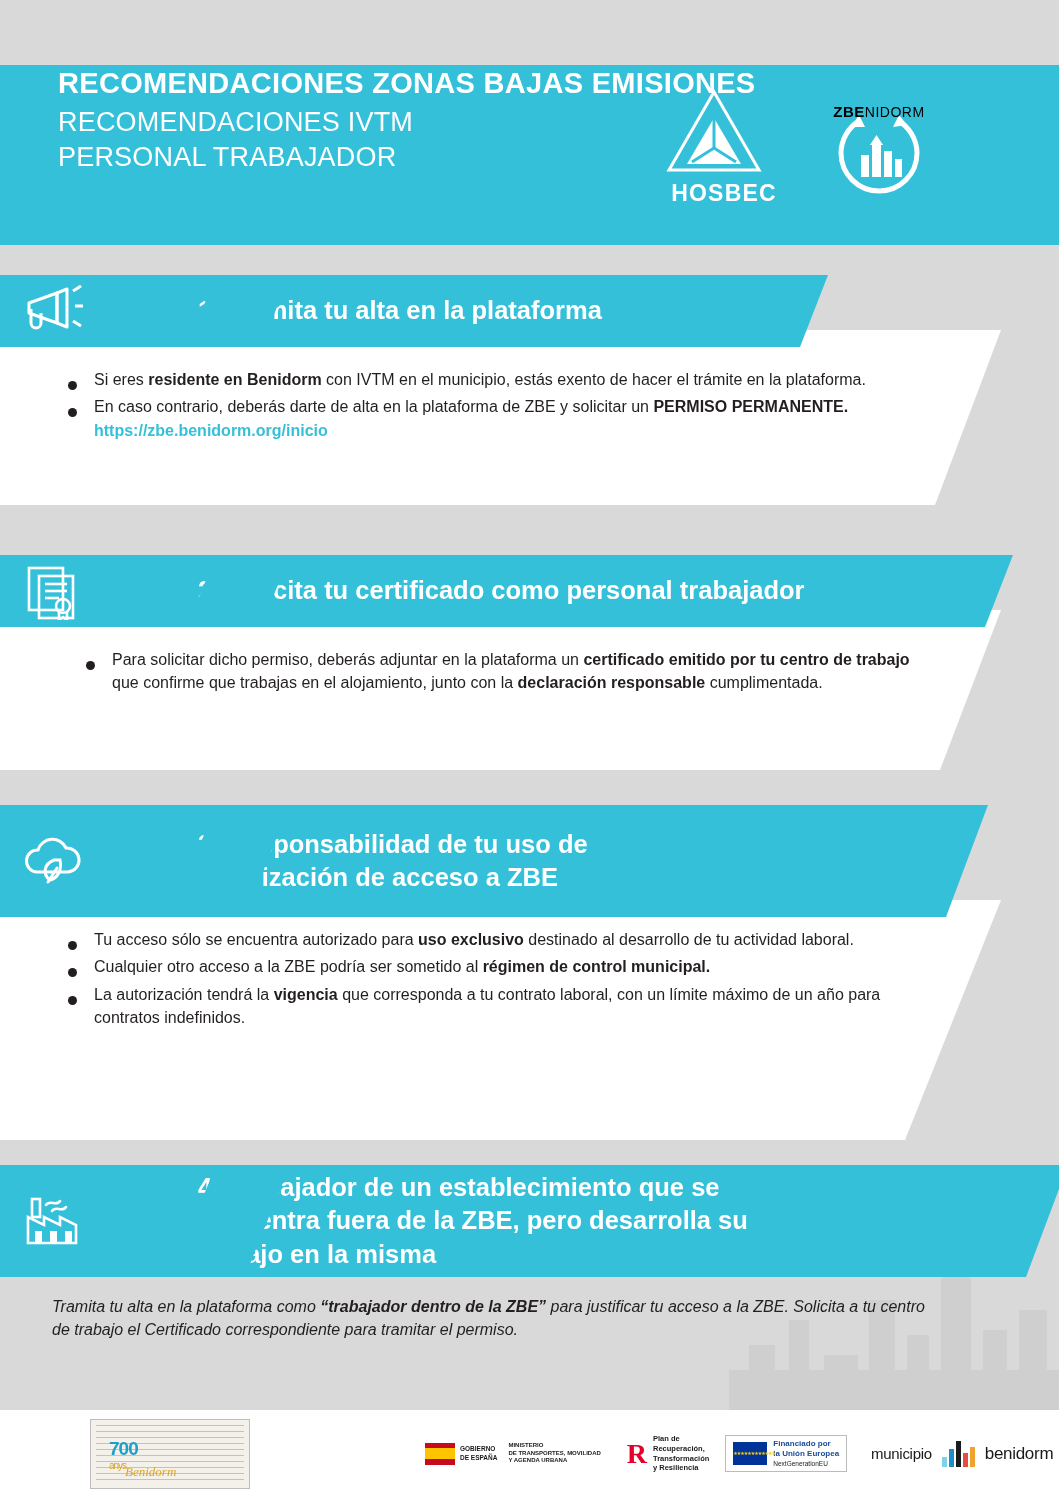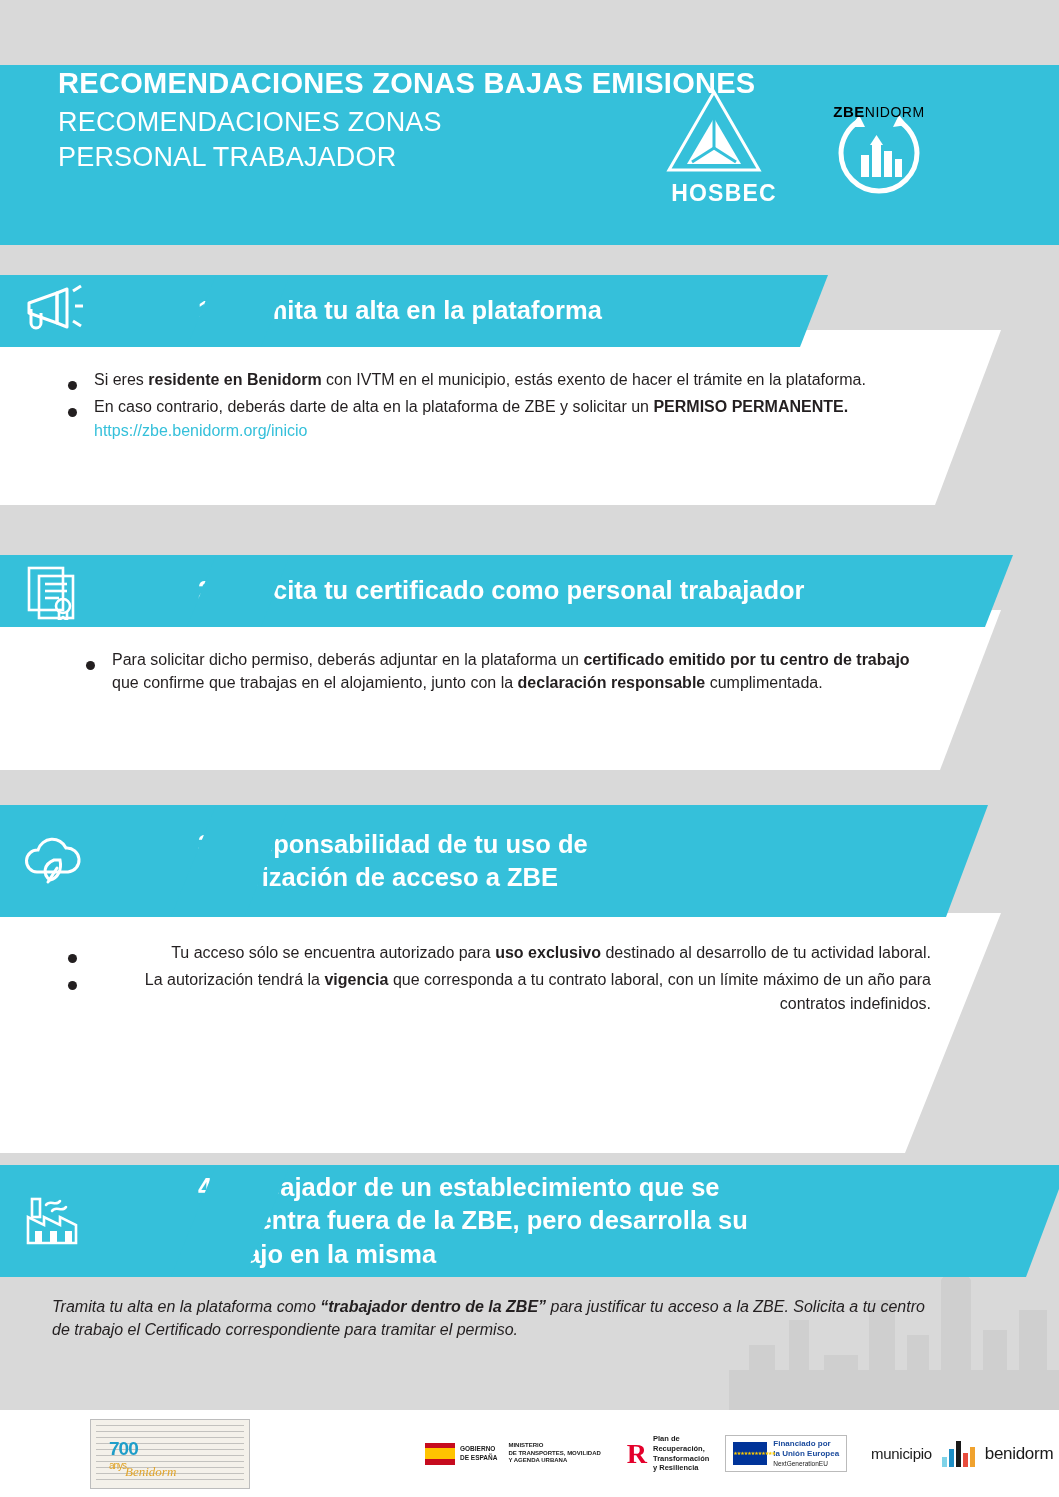--- a/index.html
+++ b/index.html
@@ -152,21 +152,21 @@
   }
   ul.bullets li:before {
     content: "";
     position: absolute;
     left: -22px; top: 13px;
     width: 9px; height: 9px;
     border-radius: 50%;
     background: #231f20;
   }
   b, strong { font-weight: bold; }
-  a.link { color: #35c0da; font-weight: normal; text-decoration: none; }
+  a.link { color: #35c0da; font-weight: bold; text-decoration: none; }
 
   
   .footer {
     position: absolute;
     left: 0; bottom: 0;
     width: 1059px; height: 87px;
     background: #ffffff;
     display: flex;
     align-items: center;
   }
@@ -255,21 +255,21 @@
       <rect x="212" y="20" width="30" height="130"></rect>
       <rect x="254" y="70" width="24" height="80"></rect>
       <rect x="290" y="50" width="28" height="100"></rect>
       <polygon points="212,20 227,0 242,20"></polygon>
     </g>
   </svg>
 
   <div class="header">
     <div class="header-text">
       <div class="header-title">RECOMENDACIONES ZONAS BAJAS EMISIONES</div>
-      <div class="header-sub">RECOMENDACIONES ZONAS</div>
+      <div class="header-sub">RECOMENDACIONES IVTM</div>
       <div class="header-sub">PERSONAL TRABAJADOR</div>
     </div>
     <div class="header-logos">
       <div class="hosbec">
         <svg width="110" height="90" viewBox="0 0 110 90">
           <polygon points="55,4 100,82 10,82" fill="none" stroke="#ffffff" stroke-width="3"></polygon>
           <polygon points="55,30 82,76 28,76" fill="#ffffff"></polygon>
           <line x1="55" y1="30" x2="55" y2="60" stroke="#35c0da" stroke-width="3"></line>
           <line x1="55" y1="60" x2="33" y2="74" stroke="#35c0da" stroke-width="3"></line>
           <line x1="55" y1="60" x2="77" y2="74" stroke="#35c0da" stroke-width="3"></line>
@@ -346,24 +346,25 @@
           <line x1="22" y1="29" x2="44" y2="29"></line>
           <line x1="22" y1="36" x2="36" y2="36"></line>
           <circle cx="40" cy="44" r="7"></circle>
           <path d="M36,50 L36,58 L40,55 L44,58 L44,50"></path>
         </g>
       </svg>
     </div>
   </div>
 
   <div class="section" style="top:805px;">
-    <div class="content-panel" style="top:108px;height:240px;clip-path:polygon(0 0, 1001px 0, 905px 240px, 0 240px);text-align:right;">
+    <div class="content-panel" style="top:95px;height:240px;clip-path:polygon(0 0, 1001px 0, 905px 240px, 0 240px);">
       <div class="content-inner" style="padding-top:28px;">
         <ul class="bullets">
             <li>Tu acceso sólo se encuentra autorizado para <b>uso exclusivo</b> destinado al desarrollo de tu actividad laboral.</li>
+            <li>Cualquier otro acceso a la ZBE podría ser sometido al <b>régimen de control municipal.</b></li>
             <li>La autorización tendrá la <b>vigencia</b> que corresponda a tu contrato laboral, con un límite máximo de un año para contratos indefinidos.</li>
           </ul>
       </div>
     </div>
     <div class="title-bar" style="top:0;height:112px;width:880px;clip-path:polygon(0 0, 880px 0, 838px 112px, 0 112px);">
       <div class="title-skew-left"></div>
       <div class="txt" style="max-width:640px;">3. Responsabilidad de tu uso de autorización de acceso a ZBE</div>
     </div>
     <div class="icon-box" style="top:0;height:112px;">
       <svg width="66" height="58" viewBox="0 0 66 58">

